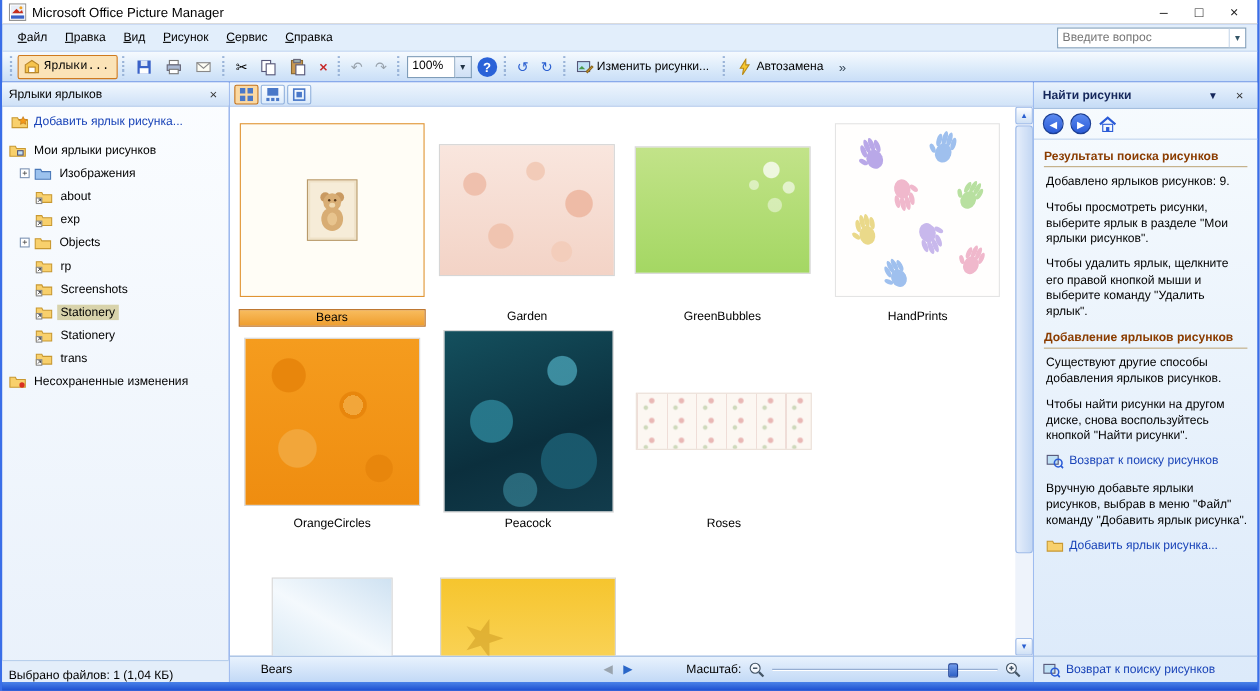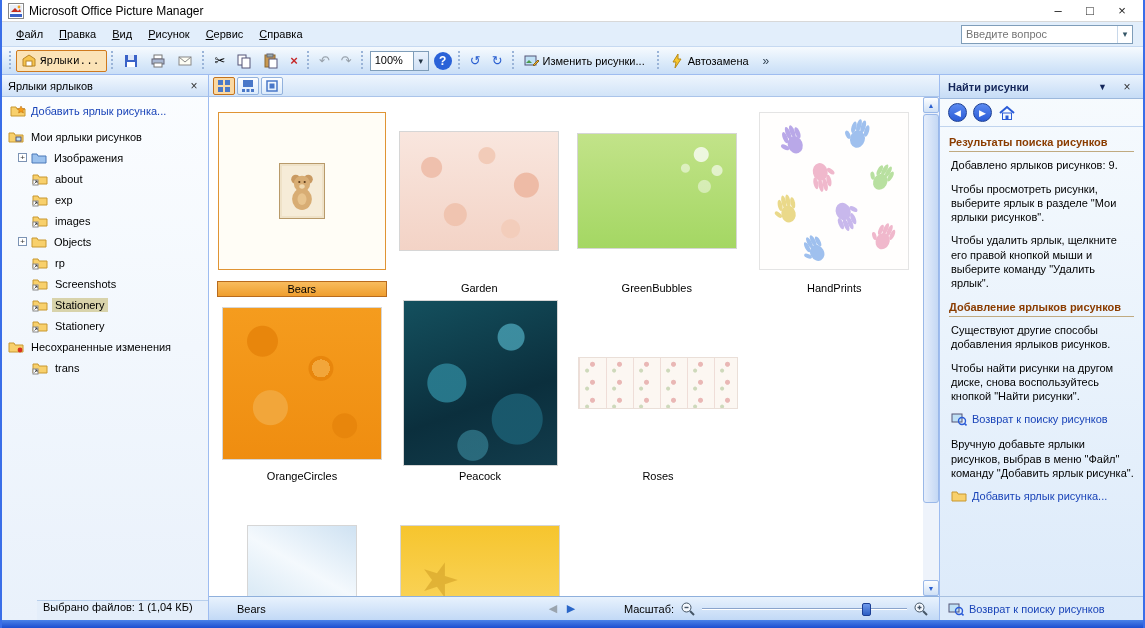--- a/index.html
+++ b/index.html
@@ -68,21 +68,21 @@
   .pclose { width:16px; text-align:center; font-size:12px; color:#333; cursor:default; }
   .addlink { display:flex; align-items:center; gap:5px; padding:6px 6px 7px 8px; color:#1a44b8; }
   .tree { flex:1; overflow:hidden; }
   .titem { height:21px; display:flex; align-items:center; gap:4px; padding-left:6px; cursor:default; }
   .titem .exp { width:9px; height:9px; border:1px solid #7c93b4; background:#fff; font-size:8px;
                 line-height:7px; text-align:center; color:#333; flex:none; }
   .titem.child { padding-left:22px; }
   .titem .lbl { padding:1px 3px; }
   .titem.sel .lbl { background:#d8d3ab; }
   .leftstatus { height:20px; flex:none; background:#e4eefa; border-top:1px solid #b8cfec;
-                display:flex; align-items:flex-start; padding:0 6px;margin-left:35px; }
+                display:flex; align-items:flex-end; padding:0 6px; }
 
   
   .main { flex:1; display:flex; flex-direction:column; min-width:0; background:#fff; }
   .viewbar { height:22px; flex:none; background:linear-gradient(180deg,#eef5fd,#d2e4f8);
              border-bottom:1px solid #aac4ea; display:flex; align-items:center; padding-left:4px; gap:2px; }
   .vbtn { width:22px; height:18px; border:1px solid #93b2dd; border-radius:2px;
           background:linear-gradient(#fdfeff,#dcebfb); display:flex; align-items:center; justify-content:center; }
   .vbtn.pressed { background:#fbd9a2; border-color:#c4721c; }
   .thumbs-outer { flex:1; position:relative; min-height:0; overflow:hidden; }
   .thumbs { position:absolute; inset:0 16px 0 0; overflow:hidden; padding:4px 0 0 4px; }
@@ -362,81 +362,73 @@
           <span class="lbl">about</span>
         </div>
         <div class="titem child" style="padding-left:30px">
           <svg class="icon16" viewBox="0 0 16 16">
             <path d="M1 4 h5 l1 2 h8 v7 h-14 Z" fill="#f8d06c" stroke="#c89830"></path>
             <rect x="1" y="9" width="5" height="5" fill="#fff" stroke="#888"></rect>
             <path d="M2.5 12.5 L5 10 M5 10 h-2 M5 10 v2" stroke="#333" stroke-width="0.8" fill="none"></path>
           </svg>
           <span class="lbl">exp</span>
         </div>
+        <div class="titem child" style="padding-left:16px">
+          <span class="exp">+</span>
+          <svg class="icon16" viewBox="0 0 16 16">
+            <path d="M1 4 h5 l1 2 h8 v7 h-14 Z" fill="#f8d06c" stroke="#c89830"></path>
+          </svg>
+          <span class="lbl">Objects</span>
+        </div>
         <div class="titem child" style="padding-left:30px">
           <svg class="icon16" viewBox="0 0 16 16">
             <path d="M1 4 h5 l1 2 h8 v7 h-14 Z" fill="#f8d06c" stroke="#c89830"></path>
             <rect x="1" y="9" width="5" height="5" fill="#fff" stroke="#888"></rect>
             <path d="M2.5 12.5 L5 10 M5 10 h-2 M5 10 v2" stroke="#333" stroke-width="0.8" fill="none"></path>
           </svg>
-          <span class="lbl">images</span>
-        </div>
-        <div class="titem child" style="padding-left:16px">
-          <span class="exp">+</span>
-          <svg class="icon16" viewBox="0 0 16 16">
-            <path d="M1 4 h5 l1 2 h8 v7 h-14 Z" fill="#f8d06c" stroke="#c89830"></path>
-          </svg>
-          <span class="lbl">Objects</span>
+          <span class="lbl">rp</span>
         </div>
         <div class="titem child" style="padding-left:30px">
           <svg class="icon16" viewBox="0 0 16 16">
             <path d="M1 4 h5 l1 2 h8 v7 h-14 Z" fill="#f8d06c" stroke="#c89830"></path>
             <rect x="1" y="9" width="5" height="5" fill="#fff" stroke="#888"></rect>
             <path d="M2.5 12.5 L5 10 M5 10 h-2 M5 10 v2" stroke="#333" stroke-width="0.8" fill="none"></path>
           </svg>
-          <span class="lbl">rp</span>
-        </div>
-        <div class="titem child" style="padding-left:30px">
+          <span class="lbl">Screenshots</span>
+        </div>
+        <div class="titem child sel" style="padding-left:30px">
           <svg class="icon16" viewBox="0 0 16 16">
             <path d="M1 4 h5 l1 2 h8 v7 h-14 Z" fill="#f8d06c" stroke="#c89830"></path>
             <rect x="1" y="9" width="5" height="5" fill="#fff" stroke="#888"></rect>
             <path d="M2.5 12.5 L5 10 M5 10 h-2 M5 10 v2" stroke="#333" stroke-width="0.8" fill="none"></path>
           </svg>
-          <span class="lbl">Screenshots</span>
-        </div>
-        <div class="titem child sel" style="padding-left:30px">
+          <span class="lbl">Stationery</span>
+        </div>
+        <div class="titem child" style="padding-left:30px">
           <svg class="icon16" viewBox="0 0 16 16">
             <path d="M1 4 h5 l1 2 h8 v7 h-14 Z" fill="#f8d06c" stroke="#c89830"></path>
             <rect x="1" y="9" width="5" height="5" fill="#fff" stroke="#888"></rect>
             <path d="M2.5 12.5 L5 10 M5 10 h-2 M5 10 v2" stroke="#333" stroke-width="0.8" fill="none"></path>
           </svg>
           <span class="lbl">Stationery</span>
         </div>
         <div class="titem child" style="padding-left:30px">
           <svg class="icon16" viewBox="0 0 16 16">
             <path d="M1 4 h5 l1 2 h8 v7 h-14 Z" fill="#f8d06c" stroke="#c89830"></path>
             <rect x="1" y="9" width="5" height="5" fill="#fff" stroke="#888"></rect>
             <path d="M2.5 12.5 L5 10 M5 10 h-2 M5 10 v2" stroke="#333" stroke-width="0.8" fill="none"></path>
           </svg>
-          <span class="lbl">Stationery</span>
+          <span class="lbl">trans</span>
         </div>
         <div class="titem">
           <svg class="icon16" viewBox="0 0 16 16">
             <path d="M1 4 h5 l1 2 h8 v7 h-14 Z" fill="#f8d06c" stroke="#c89830"></path>
             <circle cx="12" cy="11" r="2.4" fill="#d83020"></circle>
           </svg>
           <span class="lbl">Несохраненные изменения</span>
-        </div>
-        <div class="titem child" style="padding-left:30px">
-          <svg class="icon16" viewBox="0 0 16 16">
-            <path d="M1 4 h5 l1 2 h8 v7 h-14 Z" fill="#f8d06c" stroke="#c89830"></path>
-            <rect x="1" y="9" width="5" height="5" fill="#fff" stroke="#888"></rect>
-            <path d="M2.5 12.5 L5 10 M5 10 h-2 M5 10 v2" stroke="#333" stroke-width="0.8" fill="none"></path>
-          </svg>
-          <span class="lbl">trans</span>
         </div>
       </div>
       <div class="leftstatus">
         <span>Выбрано файлов: 1 (1,04 КБ)</span>
       </div>
     </div>
 
     <div class="main">
       <div class="viewbar">
         <span class="vbtn pressed">

